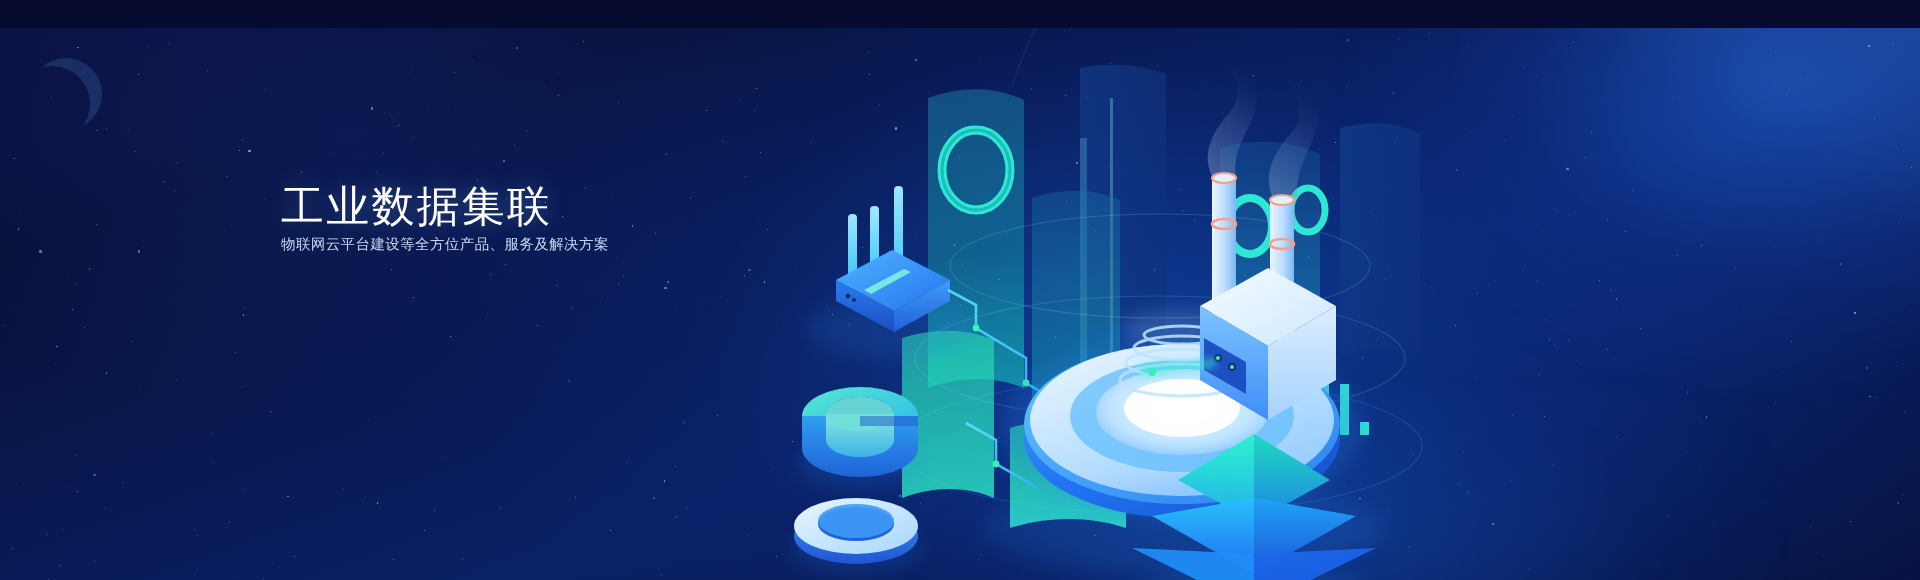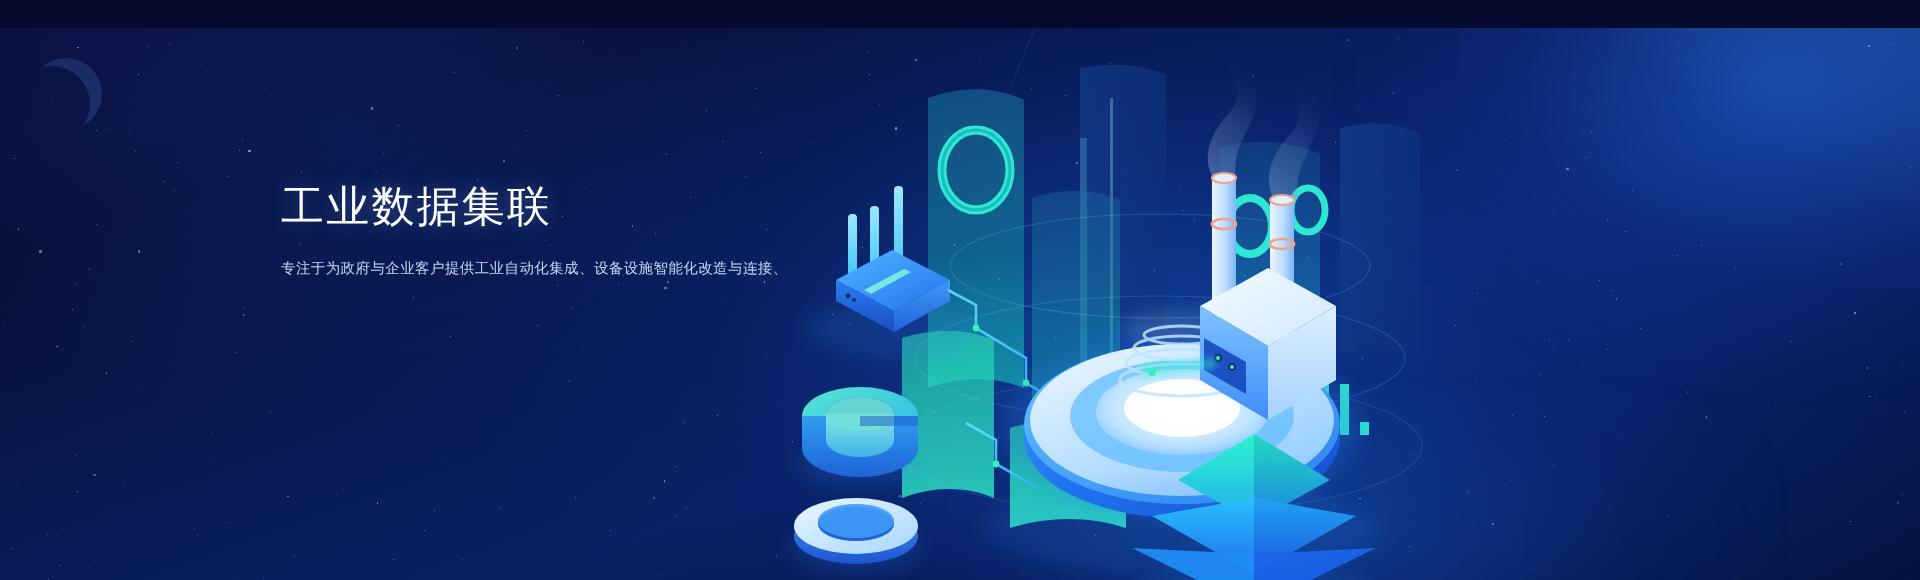--- a/index.html
+++ b/index.html
@@ -501,21 +501,21 @@
   <div class="arc arc-a"></div>
   <div class="arc arc-b"></div>
   <div class="arc arc-c"></div>
   <div class="corner-glow"></div>
   <div class="corner-streak"></div>
   <div class="bottom-glow"></div>
   <div class="moon"></div>
 
   <div class="copy">
     <div class="headline">工业数据集联</div>
-    <div class="subcopy">专注于为政府与企业客户提供工业自动化集成、设备设施智能化改造与连接、</div>
+    <div class="subcopy" style="margin-top:0;">物联网云平台建设等全方位产品、服务及解决方案</div>
   </div>
 
   <div class="illus">
     <svg width="1140" height="580" viewBox="0 0 1140 580" xmlns="http://www.w3.org/2000/svg">
       <defs>
         <linearGradient id="gPanelA" x1="0" y1="0" x2="0" y2="1">
           <stop offset="0%" stop-color="#1f8fb8" stop-opacity="0.60"></stop>
           <stop offset="55%" stop-color="#1ad6c2" stop-opacity="0.42"></stop>
           <stop offset="100%" stop-color="#18e6c8" stop-opacity="0.70"></stop>
         </linearGradient>

